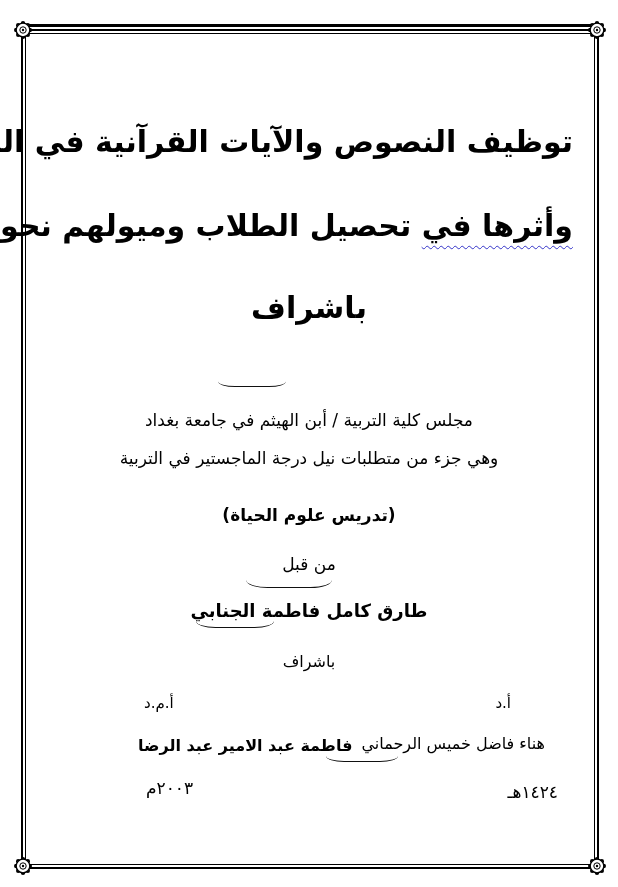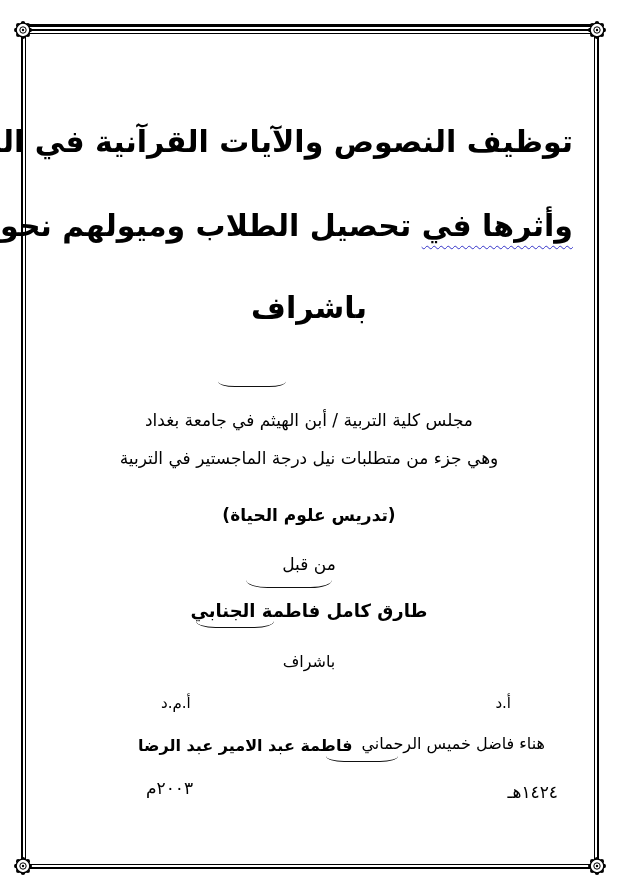--- a/index.html
+++ b/index.html
@@ -130,21 +130,21 @@
 
   <div class="line mid" style="top:554px">من قبل</div>
   <div class="swash" style="left:246px;top:572px;width:86px;height:16px"></div>
 
   <div class="line author" style="top:600px">طارق كامل فاطمة الجنابي</div>
   <div class="swash" style="left:196px;top:614px;width:78px;height:14px"></div>
 
   <div class="line" style="top:652px;font-size:16px">باشراف</div>
 
   <div class="abs small" style="top:694px;right:107px">أ.د</div>
-  <div class="abs small" style="top:694px;left:161px">أ.م.د</div>
+  <div class="abs small" style="top:694px;left:144px">أ.م.د</div>
 
   <div class="abs name-line" style="top:734px;right:73px">هناء فاضل خميس الرحماني</div>
   <div class="swash" style="left:326px;top:750px;width:72px;height:12px"></div>
   <div class="abs name-line bold" style="top:736px;left:138px">فاطمة عبد الامير عبد الرضا</div>
 
   <div class="abs date" style="top:782px;right:60px">١٤٢٤هـ</div>
   <div class="abs date" style="top:778px;left:146px">٢٠٠٣م</div>
 
 </div>
 

